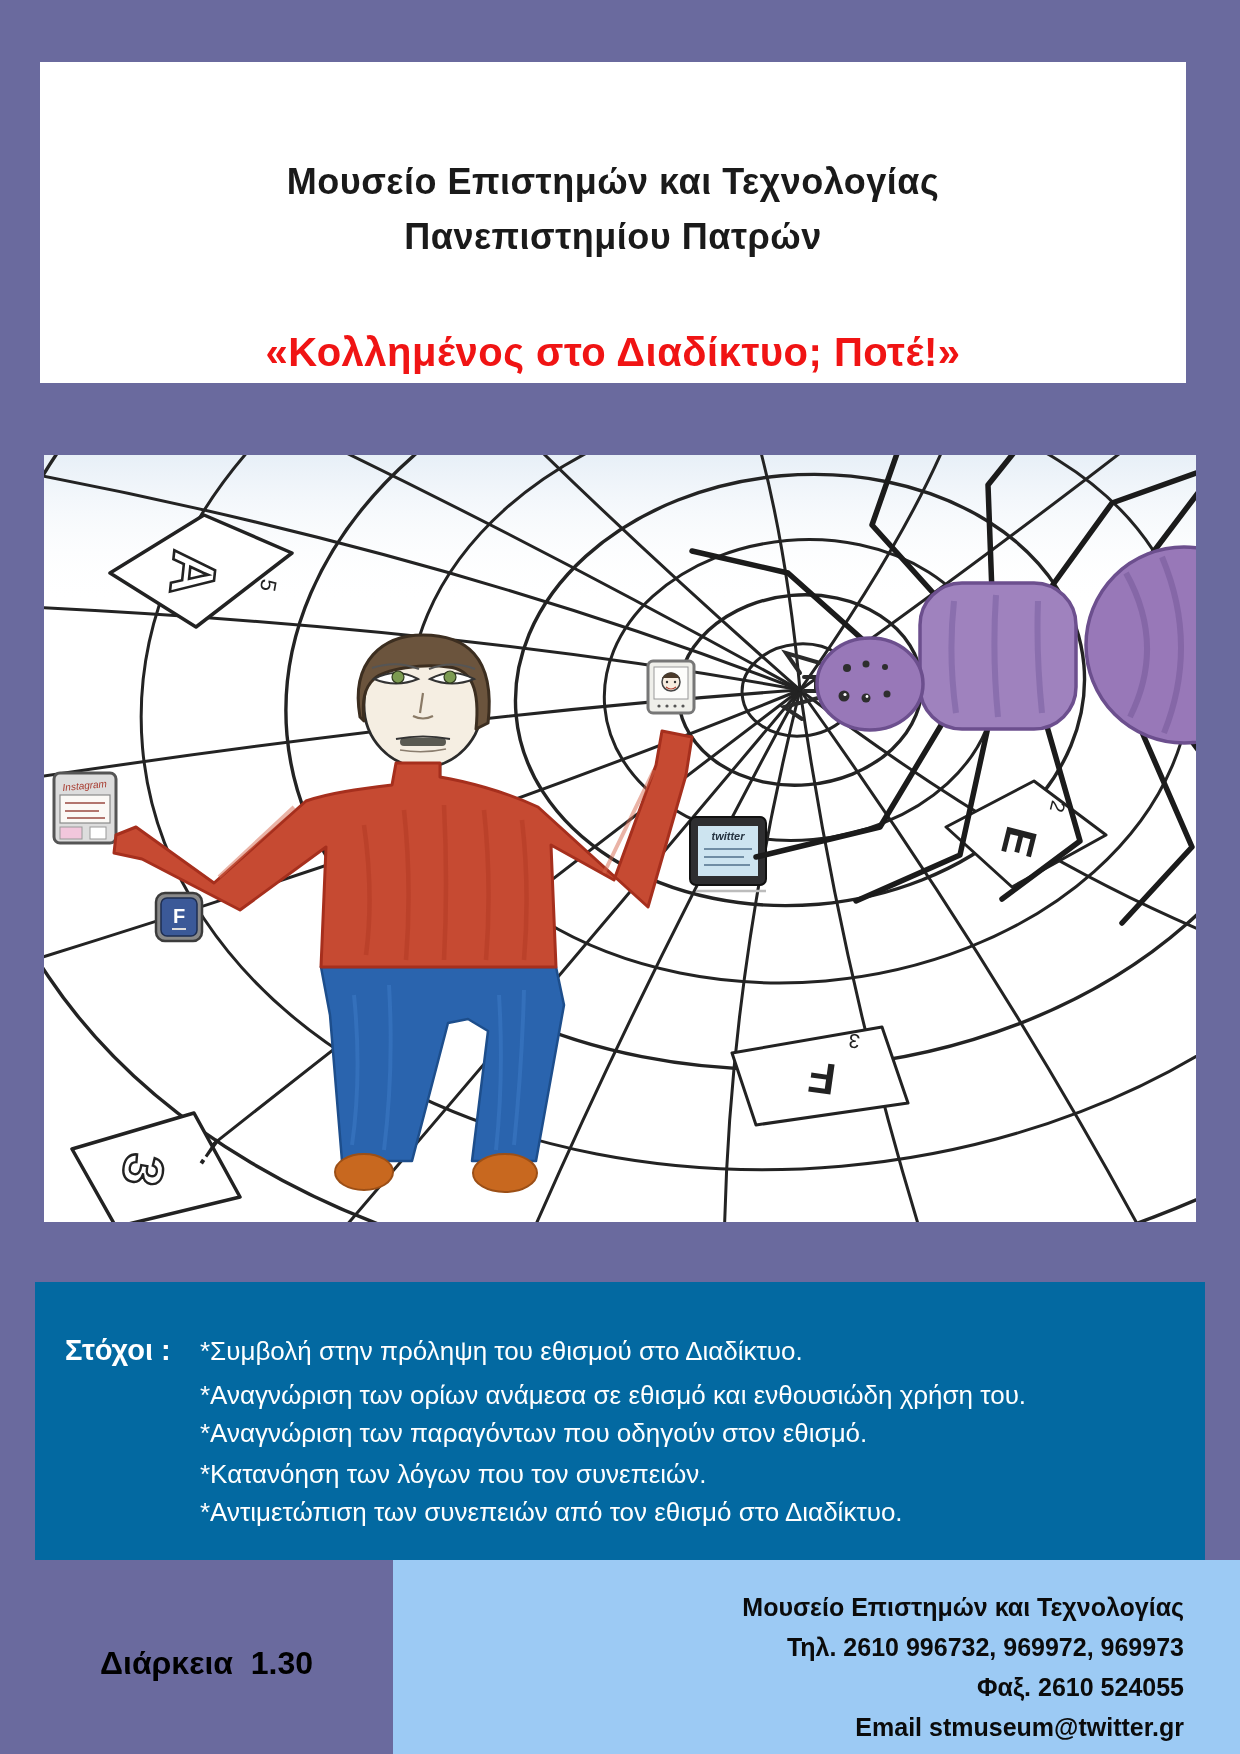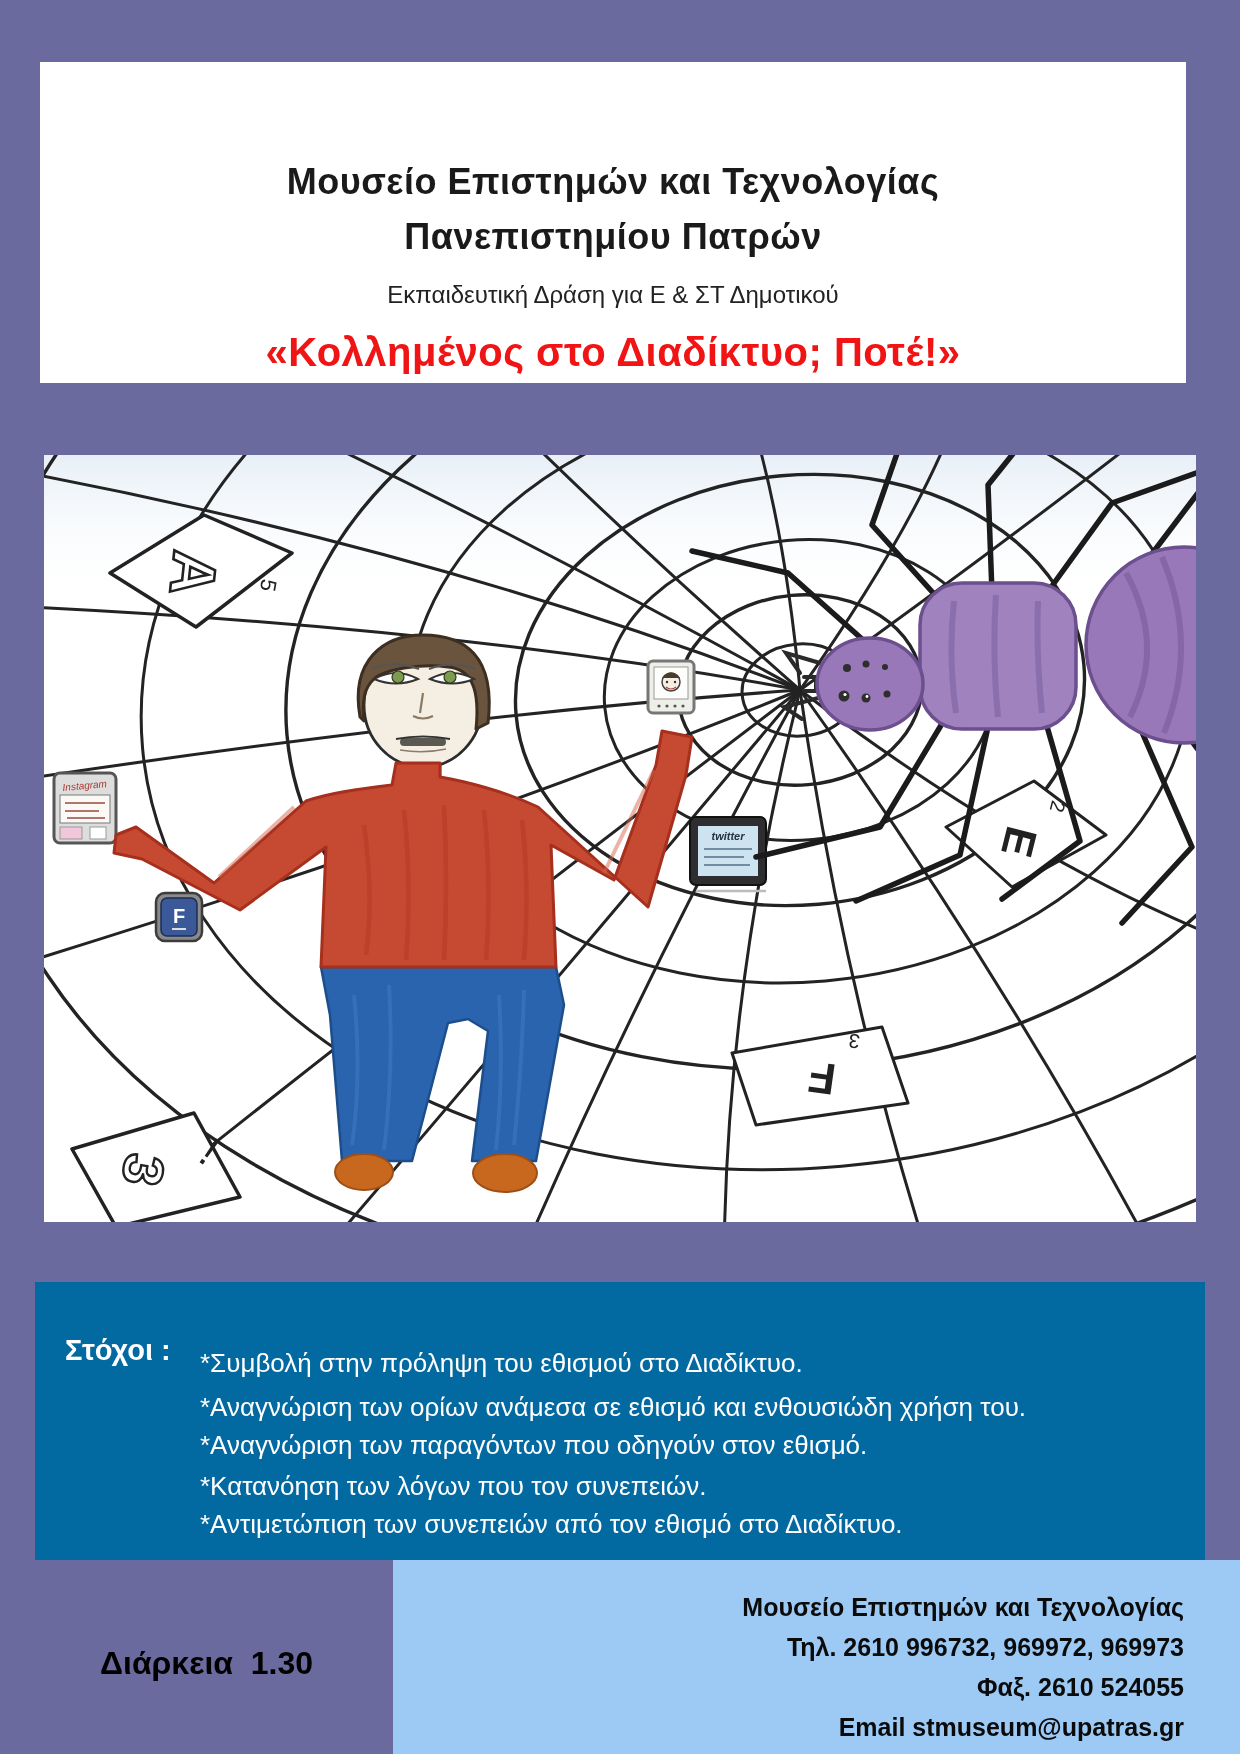--- a/index.html
+++ b/index.html
@@ -16,40 +16,39 @@
   .h-title2{top:154px;font-size:36px;font-weight:bold;color:#1a1a1a;letter-spacing:.5px;}
   .h-sub{top:219px;font-size:24px;color:#222;}
   .h-slogan{top:268px;font-size:40px;font-weight:bold;color:#F01414;letter-spacing:.5px;}
   
   .drawing-box{position:absolute;left:44px;top:455px;width:1152px;height:767px;background:#ffffff;}
   .drawing-box svg{display:block;}
   
   .goals-box{position:absolute;left:35px;top:1282px;width:1170px;height:278px;background:#0369a1;color:#fff;}
   .goals-label{position:absolute;left:30px;top:52px;font-size:29px;font-weight:bold;line-height:32px;}
   .goals-list{position:absolute;left:165px;top:54px;margin:0;padding:0;list-style:none;}
-  .goals-list li{font-size:26px;line-height:30px;white-space:nowrap;margin-top:12px;}
+  .goals-list li{font-size:26px;line-height:30px;white-space:nowrap;}
   .goals-list li:nth-child(2){margin-top:14px;}
   .goals-list li:nth-child(3){margin-top:8px;}
   .goals-list li:nth-child(4){margin-top:11px;}
   .goals-list li:nth-child(5){margin-top:8px;}
   
   .duration{position:absolute;left:100px;top:1645px;font-size:32px;font-weight:bold;color:#000000;white-space:pre;}
   .contact-box{position:absolute;left:393px;top:1560px;width:847px;height:194px;background:#9CCAF4;}
   .contact-lines{position:absolute;right:56px;top:27px;text-align:right;}
   .contact-lines div{font-size:25px;font-weight:bold;color:#0b0b0b;line-height:40px;white-space:nowrap;}
 </style>
 </head>
 <body>
 
 <div class="page">
 
   <div class="header-box">
     <div class="hline h-title1">Μουσείο Επιστημών και Τεχνολογίας</div>
     <div class="hline h-title2">Πανεπιστημίου Πατρών</div>
-    <div class="hline h-sub">Εκπαιδευτική Δράση για Ε &amp; ΣΤ Δημοτικού</div>
     <div class="hline h-slogan">«Κολλημένος στο Διαδίκτυο; Ποτέ!»</div>
   </div>
 
   <div class="drawing-box">
     <svg width="1152" height="767" viewBox="0 0 1152 767" xmlns="http://www.w3.org/2000/svg">
       <defs>
         <linearGradient id="sky" x1="0" y1="0" x2="0" y2="1">
           <stop offset="0" stop-color="#E7EFF7"></stop>
           <stop offset="1" stop-color="#FFFFFF" stop-opacity="0"></stop>
         </linearGradient>
@@ -249,17 +248,17 @@
     </ul>
   </div>
 
   <div class="duration">Διάρκεια  1.30</div>
 
   <div class="contact-box">
     <div class="contact-lines">
       <div>Μουσείο Επιστημών και Τεχνολογίας</div>
       <div>Τηλ. 2610 996732, 969972, 969973</div>
       <div>Φαξ. 2610 524055</div>
-      <div>Email stmuseum@upatras.gr</div>
+      <div>Email stmuseum@twitter.gr</div>
     </div>
   </div>
 
 </div>
 
 </body></html>

